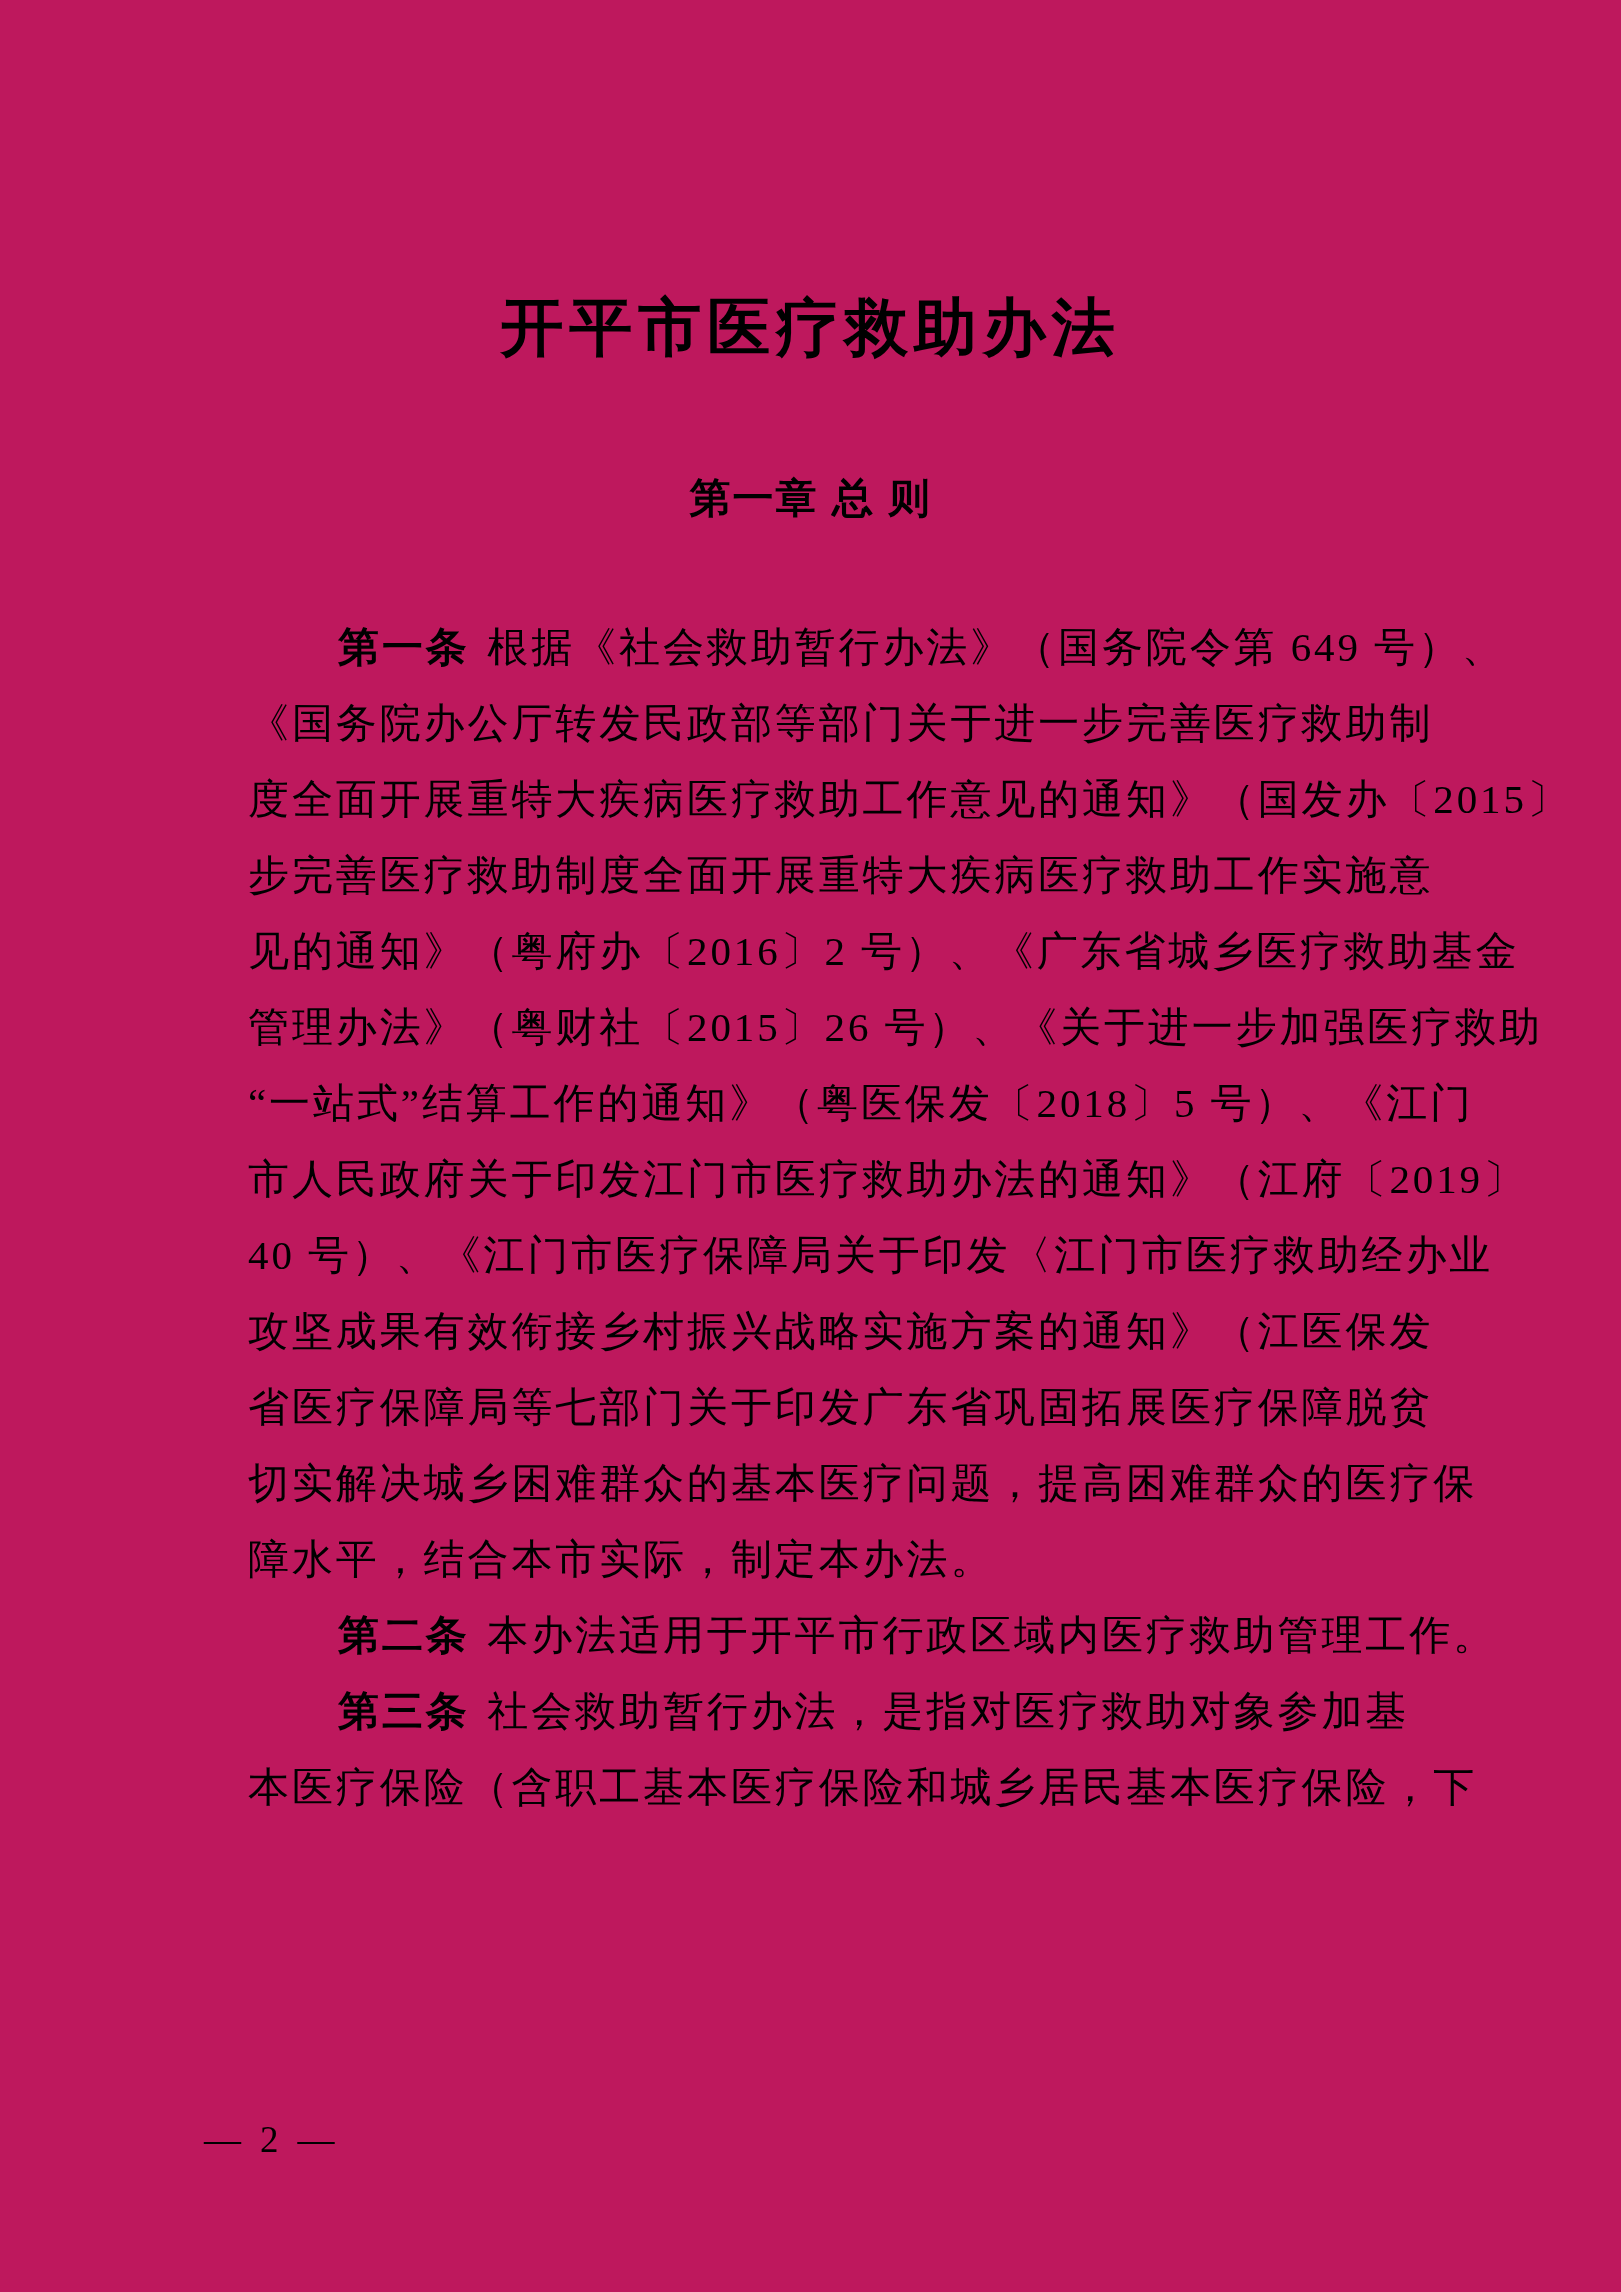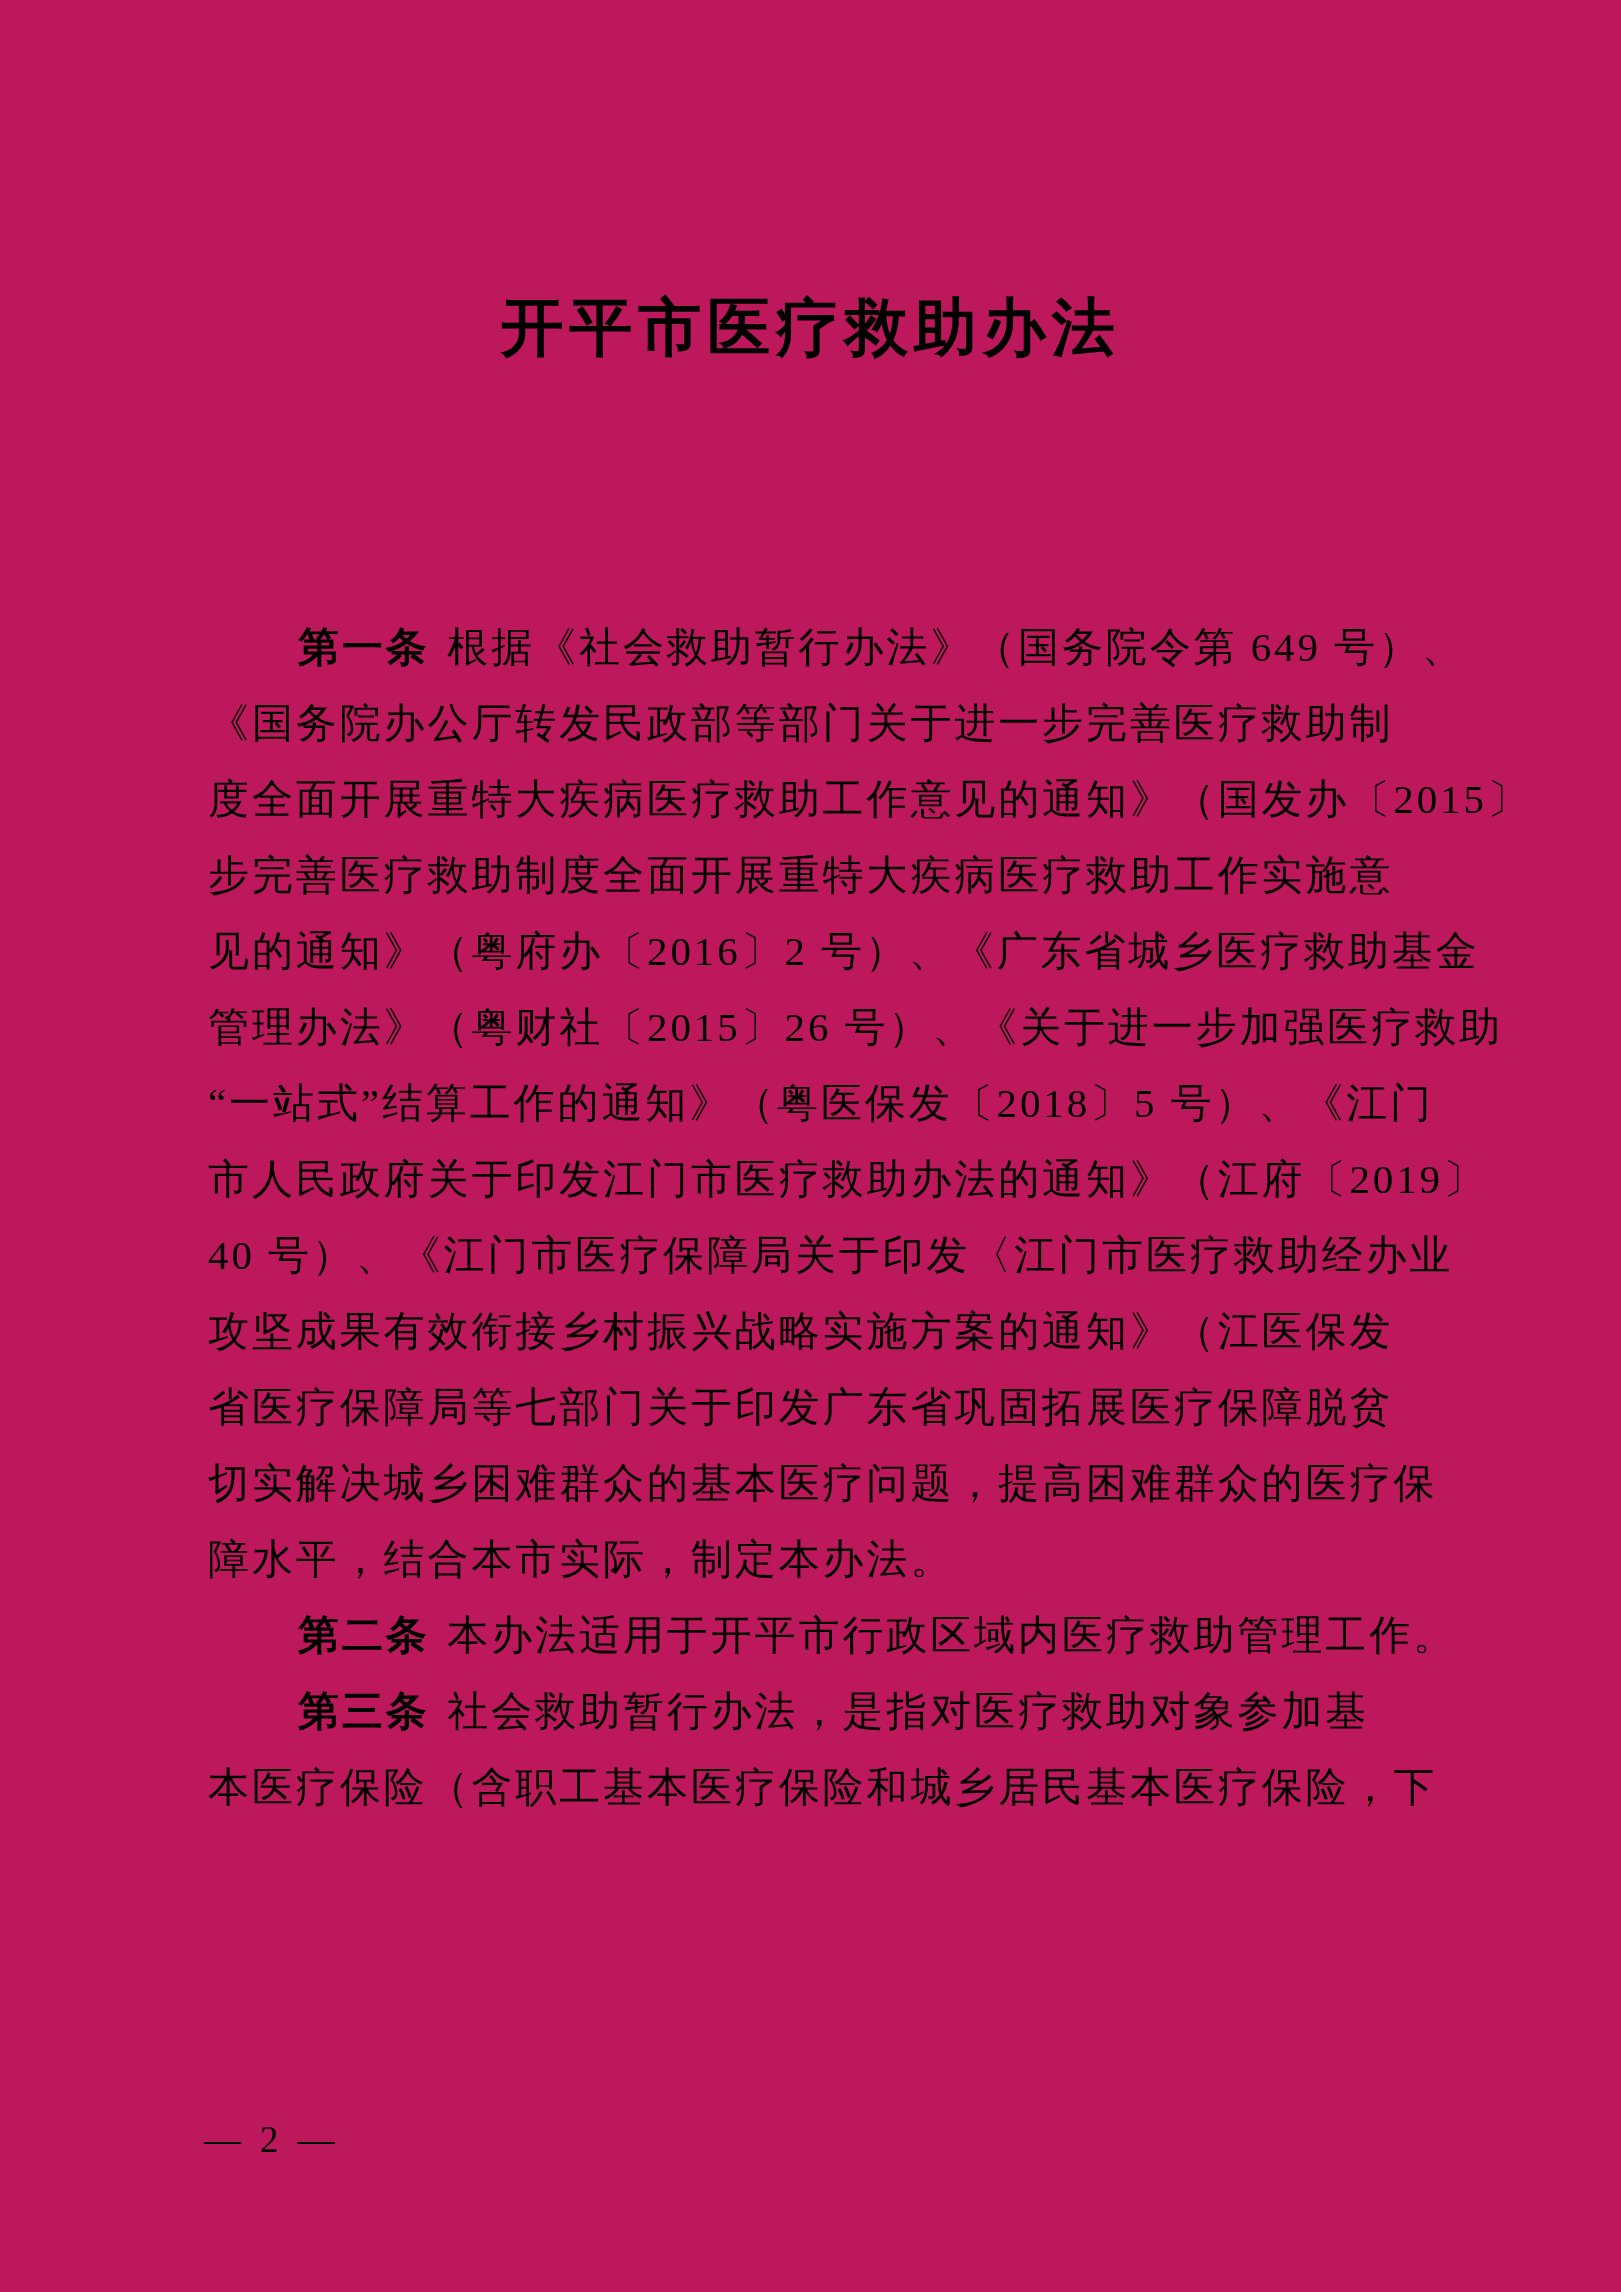--- a/index.html
+++ b/index.html
@@ -47,20 +47,21 @@
     left: 208px;
     top: 609px;
     width: 1245px;
     font-size: 41px;
   }
   .line {
     height: 76px;
     line-height: 76px;
     white-space: nowrap;
     letter-spacing: 2.9px;
+    margin-left: 40px;
   }
   .line.indent {
     text-indent: 90px;
   }
   .term {
     font-family: "Liberation Sans", "DejaVu Sans", sans-serif;
     font-weight: bold;
     margin-right: 17.6px;
   }
   .page-number {
@@ -73,20 +74,21 @@
     font-family: "Liberation Serif", "DejaVu Serif", serif;
   }
 </style>
 </head>
 <body>
 
 <div class="page">
 
   <h1 class="doc-title">开平市医疗救助办法</h1>
 
+  <h2 class="chapter">第一章 总 则</h2>
 
   <div class="doc-body">
       <div class="line indent"><b class="term">第一条</b><span>根据《社会救助暂行办法》（国务院令第 649 号）、</span></div>
       <div class="line"><span>《国务院办公厅转发民政部等部门关于进一步完善医疗救助制</span></div>
       <div class="line"><span>度全面开展重特大疾病医疗救助工作意见的通知》（国发办〔2015〕</span></div>
       <div class="line"><span>步完善医疗救助制度全面开展重特大疾病医疗救助工作实施意</span></div>
       <div class="line"><span>见的通知》（粤府办〔2016〕2 号）、《广东省城乡医疗救助基金</span></div>
       <div class="line"><span>管理办法》（粤财社〔2015〕26 号）、《关于进一步加强医疗救助</span></div>
       <div class="line"><span>“一站式”结算工作的通知》（粤医保发〔2018〕5 号）、《江门</span></div>
       <div class="line"><span>市人民政府关于印发江门市医疗救助办法的通知》（江府〔2019〕</span></div>

